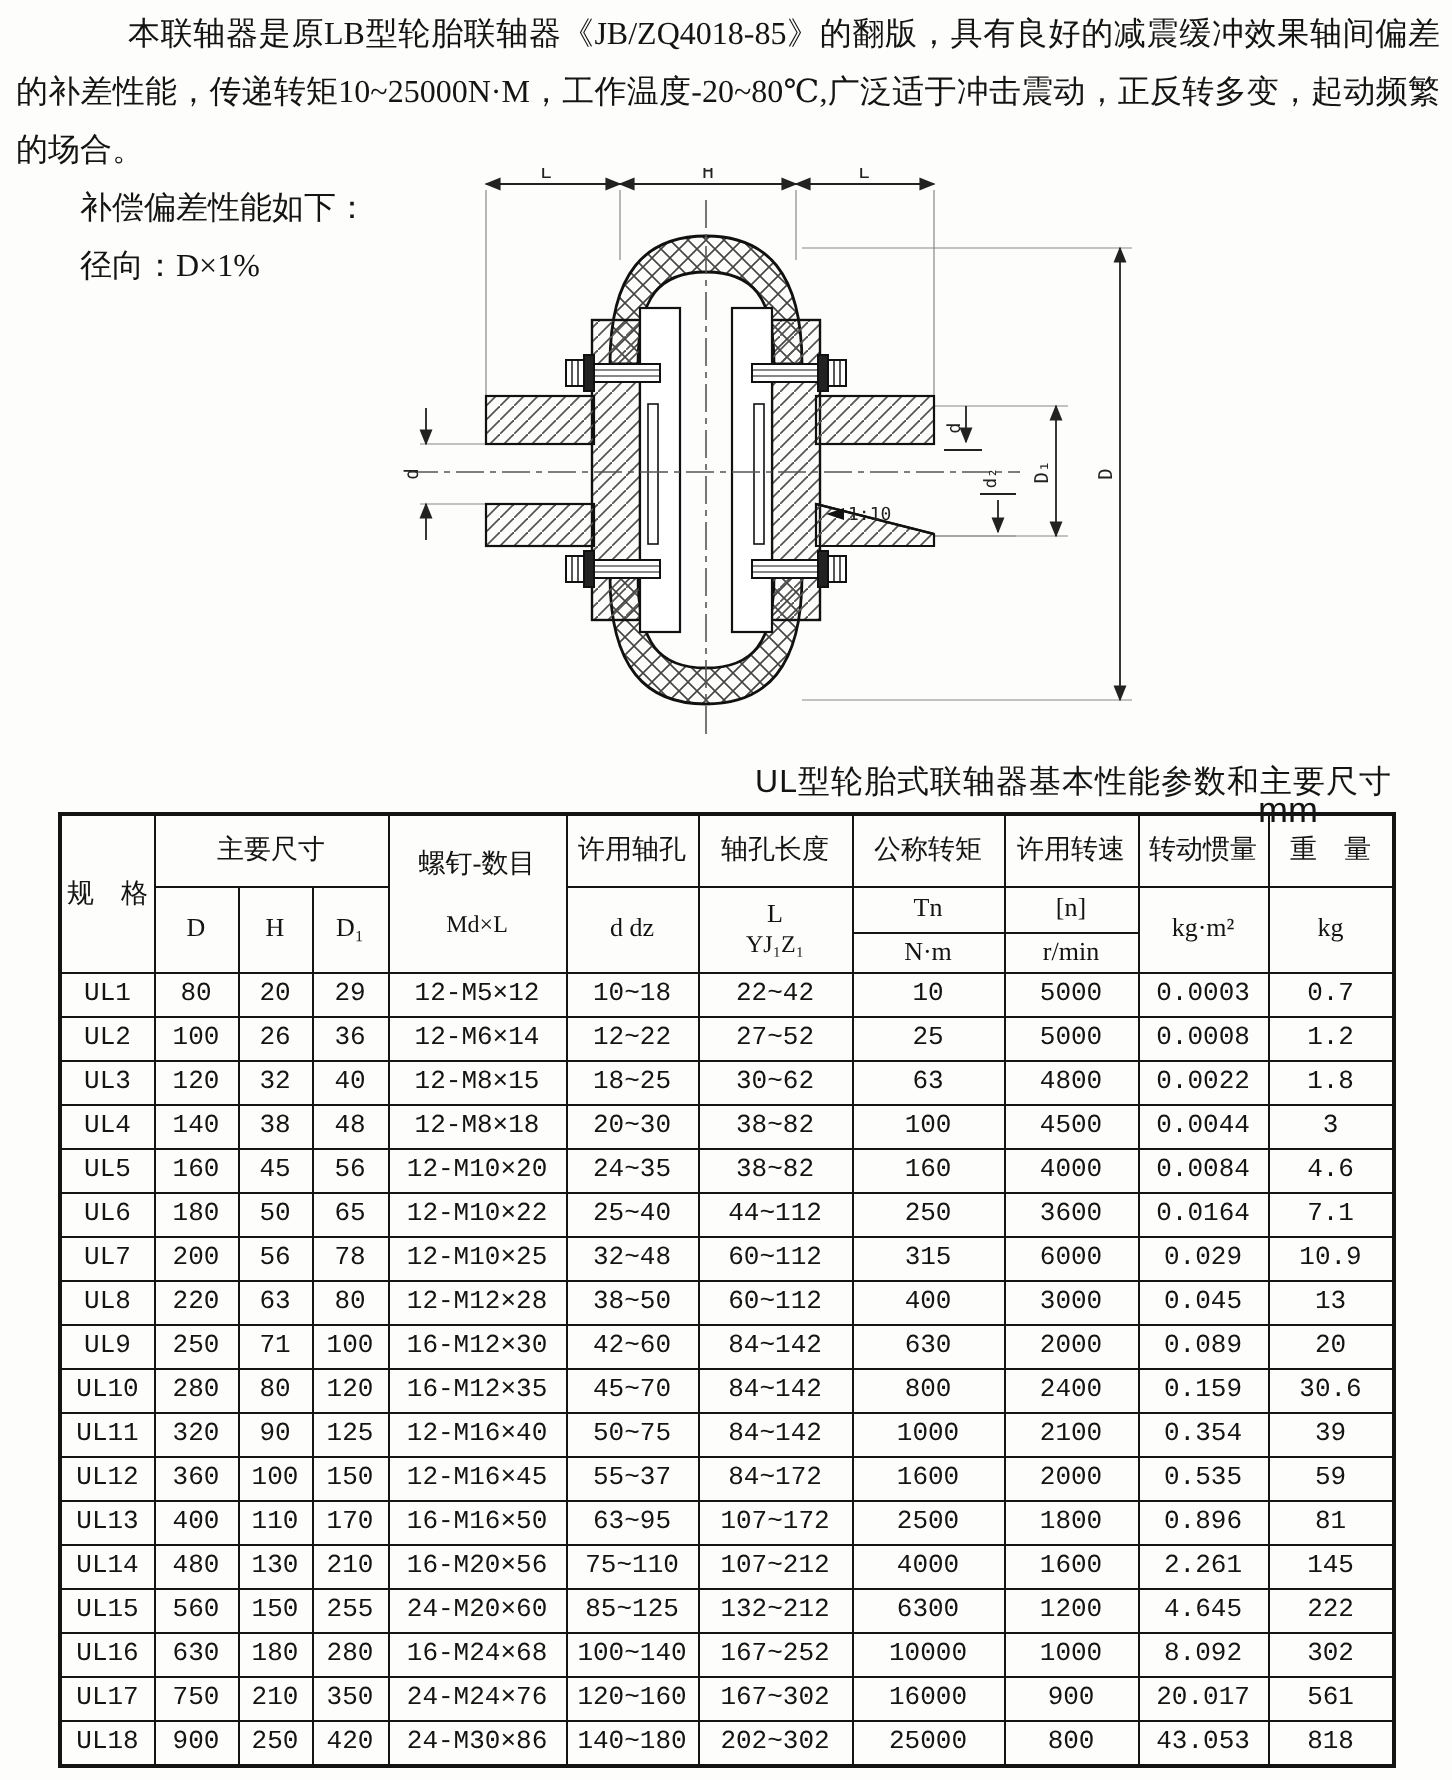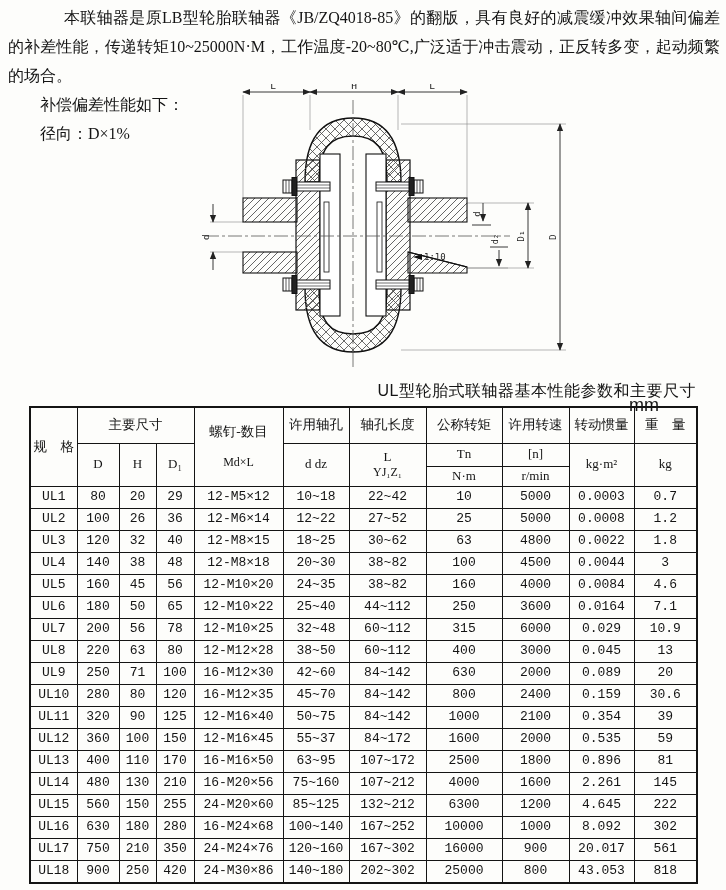--- a/index.html
+++ b/index.html
@@ -363,21 +363,21 @@
         <td>1800</td>
         <td>0.896</td>
         <td>81</td>
       </tr>
       <tr>
         <td>UL14</td>
         <td>480</td>
         <td>130</td>
         <td>210</td>
         <td>16-M20×56</td>
-        <td>75~160</td>
+        <td>75~110</td>
         <td>107~212</td>
         <td>4000</td>
         <td>1600</td>
         <td>2.261</td>
         <td>145</td>
       </tr>
       <tr>
         <td>UL15</td>
         <td>560</td>
         <td>150</td>

